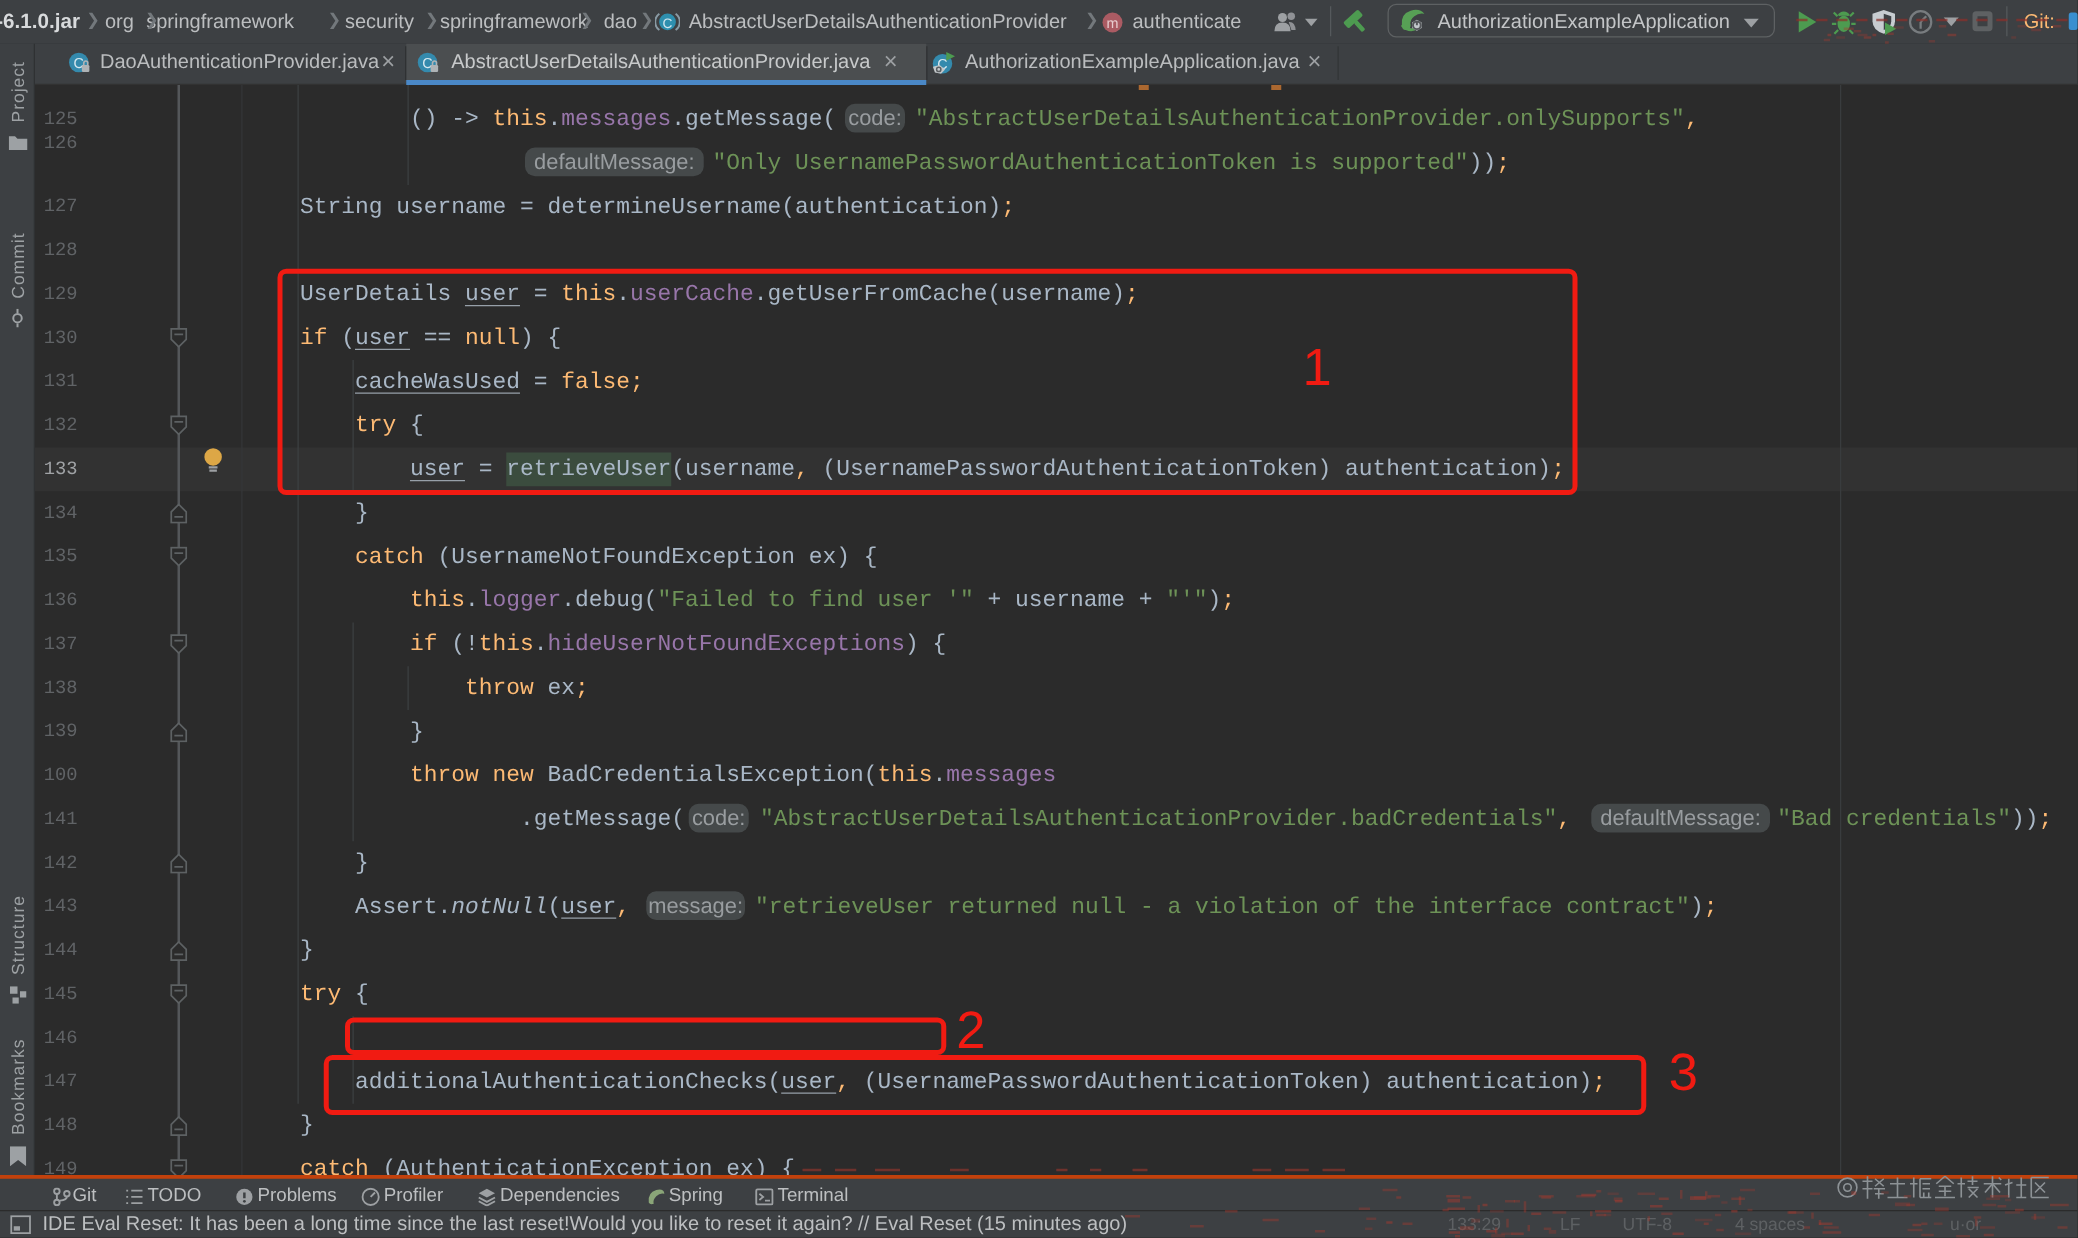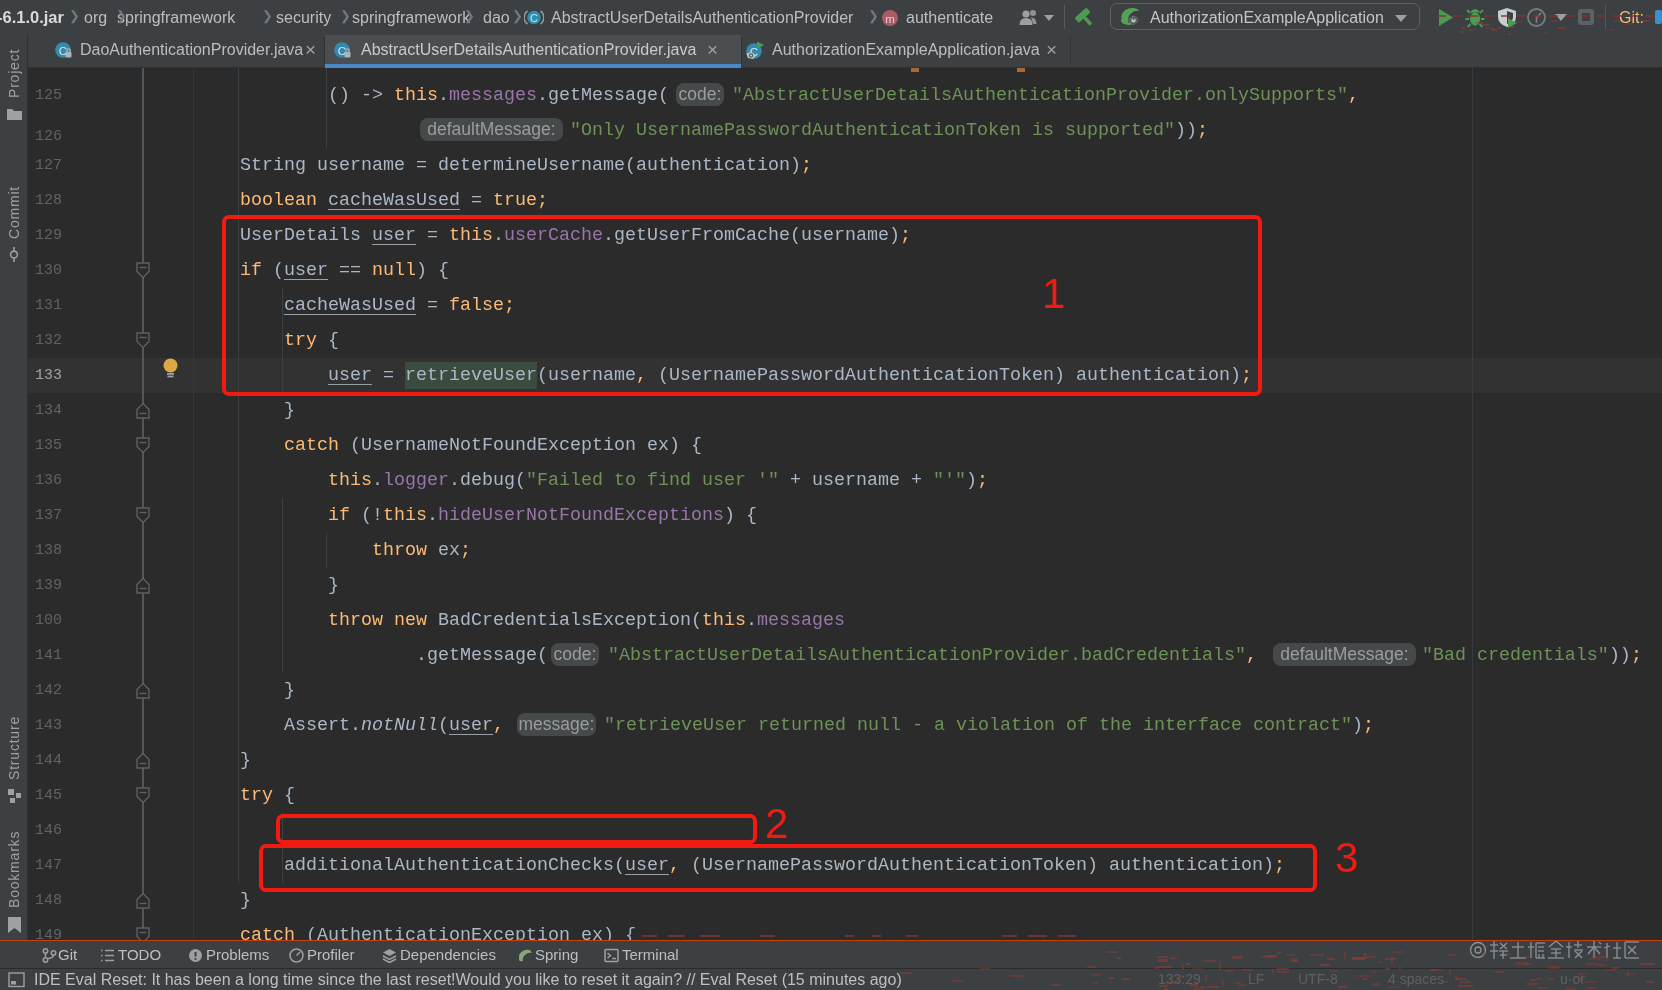--- a/index.html
+++ b/index.html
@@ -31,21 +31,21 @@
 .hint{display:inline-block;font-family:"Liberation Sans",sans-serif;font-size:17.5px;line-height:23px;
  color:#999da0;background:#45494a;border-radius:8px;text-align:center;vertical-align:baseline}
 .ln{position:absolute;left:7px;width:27px;text-align:right;height:35px;line-height:35px;
  font-family:"Liberation Mono",monospace;font-size:15px;color:#606366}
 .lncur{color:#a0a3a6}
 .fold{position:absolute}
 .guide{position:absolute;width:1px;background:#3d4042}
 .redbox{position:absolute;border:4px solid #f11b12;border-radius:7px}
 .redlbl{position:absolute;color:#f11b12;font-size:42px;line-height:40px}
 
-#btool{position:absolute;left:0;top:940px;width:1662px;height:28px;background:#3d4043;border-top:1px solid #c2410c}
+#btool{position:absolute;left:0;top:940px;width:1662px;height:28px;background:#3d4043;border-top:3px solid #c2410c}
 .bitem{position:absolute;top:0;height:28px;line-height:28px;color:#bdbfc1;font-size:15px}
 #sbar{position:absolute;left:0;top:968px;width:1662px;height:22px;background:#3d4043;border-top:1px solid #2b2b2b}
 #sbar .msg{position:absolute;left:34px;top:0;height:22px;line-height:21px;font-size:16px;color:#bdbfc1;white-space:pre}
 .sfrag{position:absolute;top:0;height:22px;line-height:21px;font-size:14px;color:#85888a;opacity:.45}
 </style></head>
 <body>
 <div id="app">
 <div id="ed">
 <div class="abs" style="left:0;top:290px;width:1634px;height:35px;background:#323232"></div>
 <div class="abs" style="left:165px;top:0;width:1px;height:872px;background:#343638"></div>
@@ -55,24 +55,23 @@
 <div class="guide" style="left:254px;top:430px;height:175px"></div>
 <div class="guide" style="left:254px;top:745px;height:70px"></div>
 <div class="guide" style="left:298px;top:0;height:80px"></div>
 <div class="guide" style="left:298px;top:465px;height:35px"></div>
 <div class="abs" style="left:114px;top:0px;width:1.5px;height:872px;background:#54575a"></div>
 <div class="abs" style="left:883px;top:0;width:8px;height:4px;background:#cc7832;opacity:.8"></div>
 <div class="abs" style="left:989px;top:0;width:8px;height:4px;background:#cc7832;opacity:.8"></div>
 <div class="cl" style="top:10px">                () -&gt; <span class="k">this</span>.<span class="f">messages</span>.getMessage(<span class="hint" style="margin-left:7px;margin-right:8px;width:48px">code:</span><span class="s">"AbstractUserDetailsAuthenticationProvider.onlySupports"</span><span class="k">,</span></div>
 <div class="ln" style="top:10px">125</div>
 <div class="cl" style="top:45px">                        <span class="hint" style="margin-left:4px;margin-right:7px;width:143px">defaultMessage:</span><span class="s">"Only UsernamePasswordAuthenticationToken is supported"</span>))<span class="k">;</span></div>
-<div class="ln" style="top:51px">126</div>
+<div class="ln" style="top:29px">126</div>
 <div class="cl" style="top:80px">        String username = determineUsername(authentication)<span class="k">;</span></div>
 <div class="ln" style="top:80px">127</div>
-<div class="cl" style="top:115px">        <span class="k">boolean</span> <span class="u">cacheWasUsed</span> = <span class="k">true;</span></div>
 <div class="ln" style="top:115px">128</div>
 <div class="cl" style="top:150px">        UserDetails <span class="u">user</span> = <span class="k">this</span>.<span class="f">userCache</span>.getUserFromCache(username)<span class="k">;</span></div>
 <div class="ln" style="top:150px">129</div>
 <div class="cl" style="top:185px">        <span class="k">if</span> (<span class="u">user</span> == <span class="k">null</span>) {</div>
 <div class="ln" style="top:185px">130</div>
 <div class="cl" style="top:220px">            <span class="u">cacheWasUsed</span> = <span class="k">false;</span></div>
 <div class="ln" style="top:220px">131</div>
 <div class="cl" style="top:255px">            <span class="k">try</span> {</div>
 <div class="ln" style="top:255px">132</div>
 <div class="cl" style="top:290px">                <span class="u">user</span> = <span class="hl">retrieveUser</span>(username<span class="k">,</span> (UsernamePasswordAuthenticationToken) authentication)<span class="k">;</span></div>

